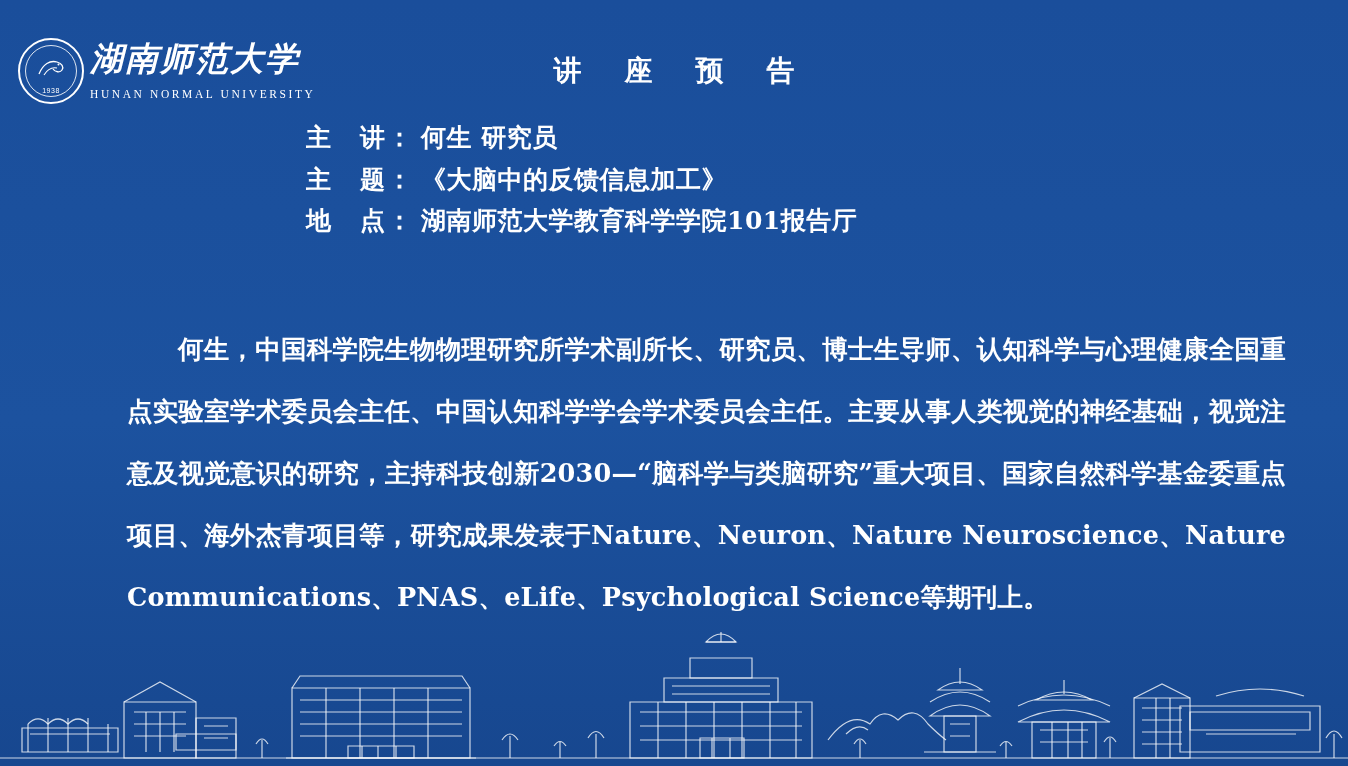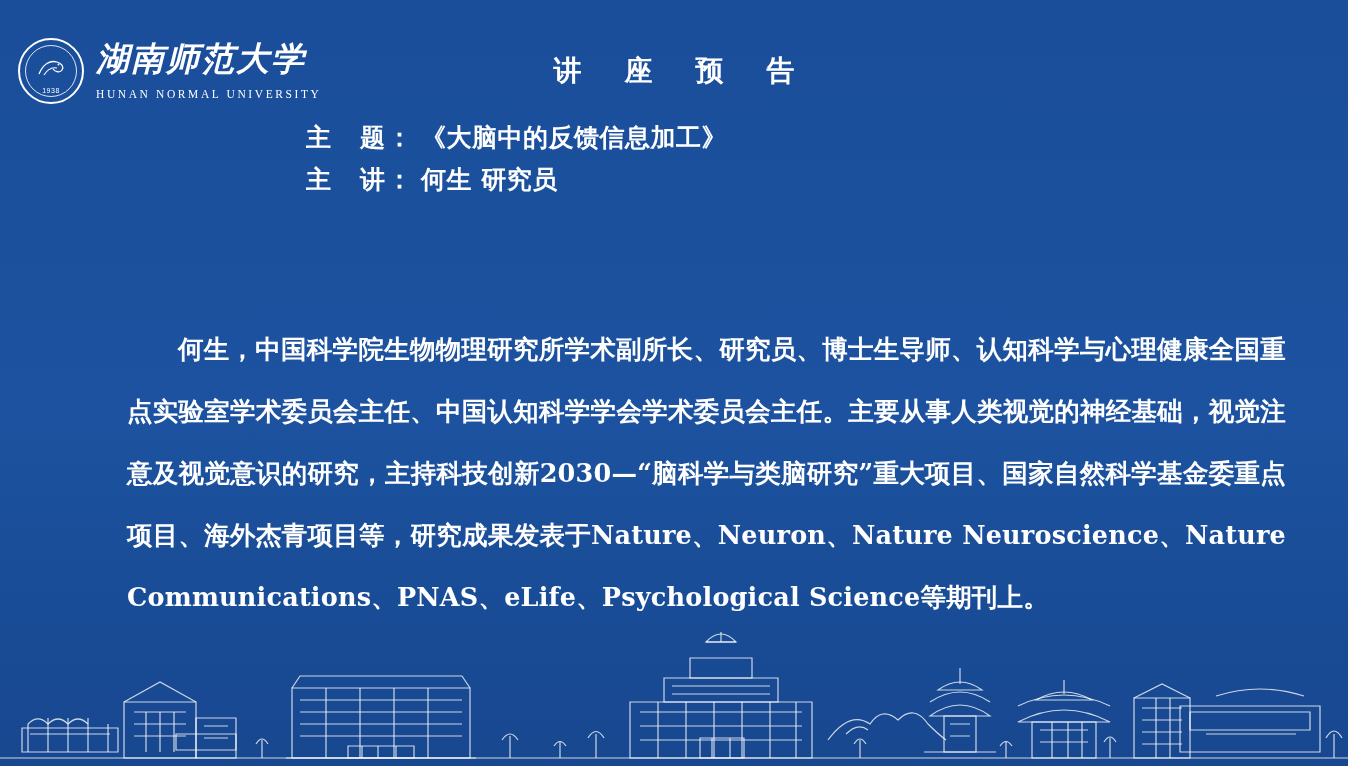--- a/index.html
+++ b/index.html
@@ -22,21 +22,21 @@
     overflow: hidden;
   }
 
   
   .logo-block {
     position: absolute;
     left: 18px;
     top: 38px;
     display: flex;
     align-items: center;
-    gap: 12px;
+    gap: 6px;
   }
   .logo-seal {
     width: 62px;
     height: 62px;
     border: 2px solid #ffffff;
     border-radius: 50%;
     position: relative;
     flex: none;
   }
   .logo-seal::before {
@@ -183,26 +183,30 @@
     <div class="logo-text">
       <div class="logo-cn">湖南师范大学</div>
       <div class="logo-en">HUNAN NORMAL UNIVERSITY</div>
     </div>
   </div>
 
   <div class="main-title">讲 座 预 告</div>
 
   <div class="info-block">
     <div class="info-row">
+      <span class="info-label">主　讲：</span>
+      <span class="info-value">何生  研究员</span>
+    </div>
+    <div class="info-row">
       <span class="info-label">主　题：</span>
       <span class="info-value">《大脑中的反馈信息加工》</span>
     </div>
     <div class="info-row">
-      <span class="info-label">主　讲：</span>
-      <span class="info-value">何生  研究员</span>
+      <span class="info-label">地　点：</span>
+      <span class="info-value">湖南师范大学教育科学学院101报告厅</span>
     </div>
   </div>
 
   <div class="bio">何生，中国科学院生物物理研究所学术副所长、研究员、博士生导师、认知科学与心理健康全国重点实验室学术委员会主任、中国认知科学学会学术委员会主任。主要从事人类视觉的神经基础，视觉注意及视觉意识的研究，主持科技创新2030—“脑科学与类脑研究”重大项目、国家自然科学基金委重点项目、海外杰青项目等，研究成果发表于Nature、Neuron、Nature Neuroscience、Nature Communications、PNAS、eLife、Psychological Science等期刊上。</div>
 
   <div class="skyline">
     <svg viewBox="0 0 1348 160" preserveAspectRatio="none">
 
       <path d="M0 152 H1348"></path>
 

